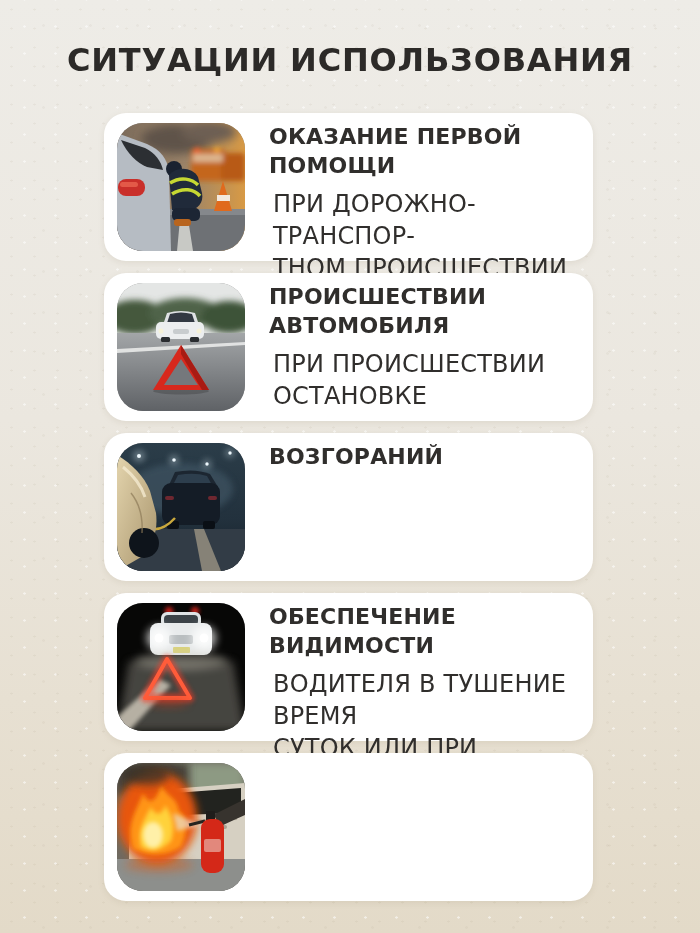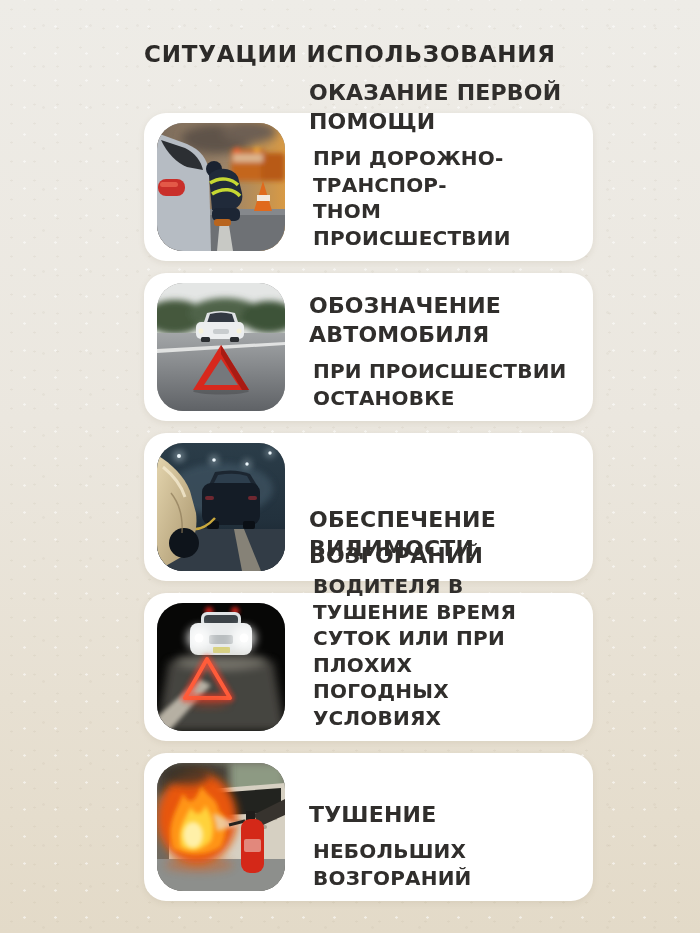--- a/index.html
+++ b/index.html
@@ -12,48 +12,48 @@
     position:absolute;inset:0;pointer-events:none;
     background-image:
       radial-gradient(rgba(158,144,120,.10) 1px,transparent 1.5px),
       radial-gradient(rgba(255,255,255,.55) 1px,transparent 1.6px),
       radial-gradient(rgba(150,136,112,.07) 1.2px,transparent 1.8px);
     background-size:23px 19px,31px 27px,47px 41px;
     background-position:0 0,9px 13px,20px 5px;
   }
   .page-title{
     position:absolute;top:40px;left:0;width:700px;margin:0;
-    text-align:center;font-size:23px;line-height:1.25;font-weight:bold;
+    text-align:center;font-size:32px;line-height:1.25;font-weight:bold;
     letter-spacing:.8px;color:#2c2a28;
   }
   .cards{
     position:absolute;left:104px;top:113px;width:489px;
     display:flex;flex-direction:column;gap:12px;
   }
   .card{
     height:148px;background:#ffffff;border-radius:22px;
     box-shadow:0 2px 6px rgba(140,124,96,.14);
-    display:flex;align-items:flex-end;
-    padding:10px 16px 10px 13px;box-sizing:border-box;margin-left:40px;
+    display:flex;align-items:flex-start;
+    padding:10px 16px 10px 13px;box-sizing:border-box;
   }
   .photo{
     width:128px;height:128px;border-radius:26px;overflow:hidden;
     flex:none;margin:0;background:#888;
   }
   .photo svg{display:block;width:128px;height:128px;}
   .card-text{
     margin-left:24px;display:flex;flex-direction:column;gap:9px;
     color:#302e2c;
   }
   .card-heading{
     margin:0;font-size:22px;line-height:1.3;font-weight:bold;
     letter-spacing:.2px;white-space:pre-line;
   }
   .card-subtext{
-    margin:0;font-size:20px;line-height:1.32;font-weight:bold;
+    margin:0;font-size:24px;line-height:1.32;font-weight:normal;
     letter-spacing:.2px;white-space:pre-line;padding-left:4px;
   }
 </style>
 </head>
 <body>
 
 <div class="texture"></div>
 
 <h1 class="page-title">СИТУАЦИИ ИСПОЛЬЗОВАНИЯ</h1>
 
@@ -146,21 +146,21 @@
         </g>
         <ellipse cx="64" cy="108" rx="28" ry="3.5" fill="#000" opacity=".18"></ellipse>
         <g>
           <polygon points="64,62 92,107 36,107" fill="#d7281d"></polygon>
           <polygon points="64,62 92,107 85,107 64,71" fill="#a81b13"></polygon>
           <polygon points="64,76 81,102 47,102" fill="#75787c"></polygon>
         </g>
       </svg>
     </figure>
     <div class="card-text">
-      <h2 class="card-heading">ОБОЗНАЧЕНИЕ
+      <h2 class="card-heading">ПРОИСШЕСТВИИ
 АВТОМОБИЛЯ</h2>
       <p class="card-subtext">ПРИ ПРОИСШЕСТВИИ
 ОСТАНОВКЕ</p>
     </div>
   </section>
 
   <section class="card">
     <figure class="photo" aria-label="car-towing-broken-car-at-night">
       <svg viewBox="0 0 128 128" preserveAspectRatio="none">
         <defs>
@@ -291,20 +291,15 @@
         <g>
           <path d="M128,36 L100,50 Q90,55 92,62 L100,65 Q110,60 128,52 Z" fill="#37332e"></path>
           <circle cx="94" cy="58" r="5.5" fill="#c59a74"></circle>
           <path d="M88,58 L72,62" stroke="#26231f" stroke-width="3" fill="none"></path>
           <rect x="89" y="48" width="9" height="11" fill="#1f1d1b"></rect>
           <rect x="84" y="56" width="23" height="54" rx="9" fill="#d42818"></rect>
           <rect x="87" y="76" width="17" height="13" rx="2" fill="#f0e8e0" opacity=".5"></rect>
         </g>
       </svg>
     </figure>
-    <div class="card-text">
-      <h2 class="card-heading">ТУШЕНИЕ</h2>
-      <p class="card-subtext">НЕБОЛЬШИХ
-ВОЗГОРАНИЙ</p>
-    </div>
   </section>
 
 </div>
 
 </body></html>

